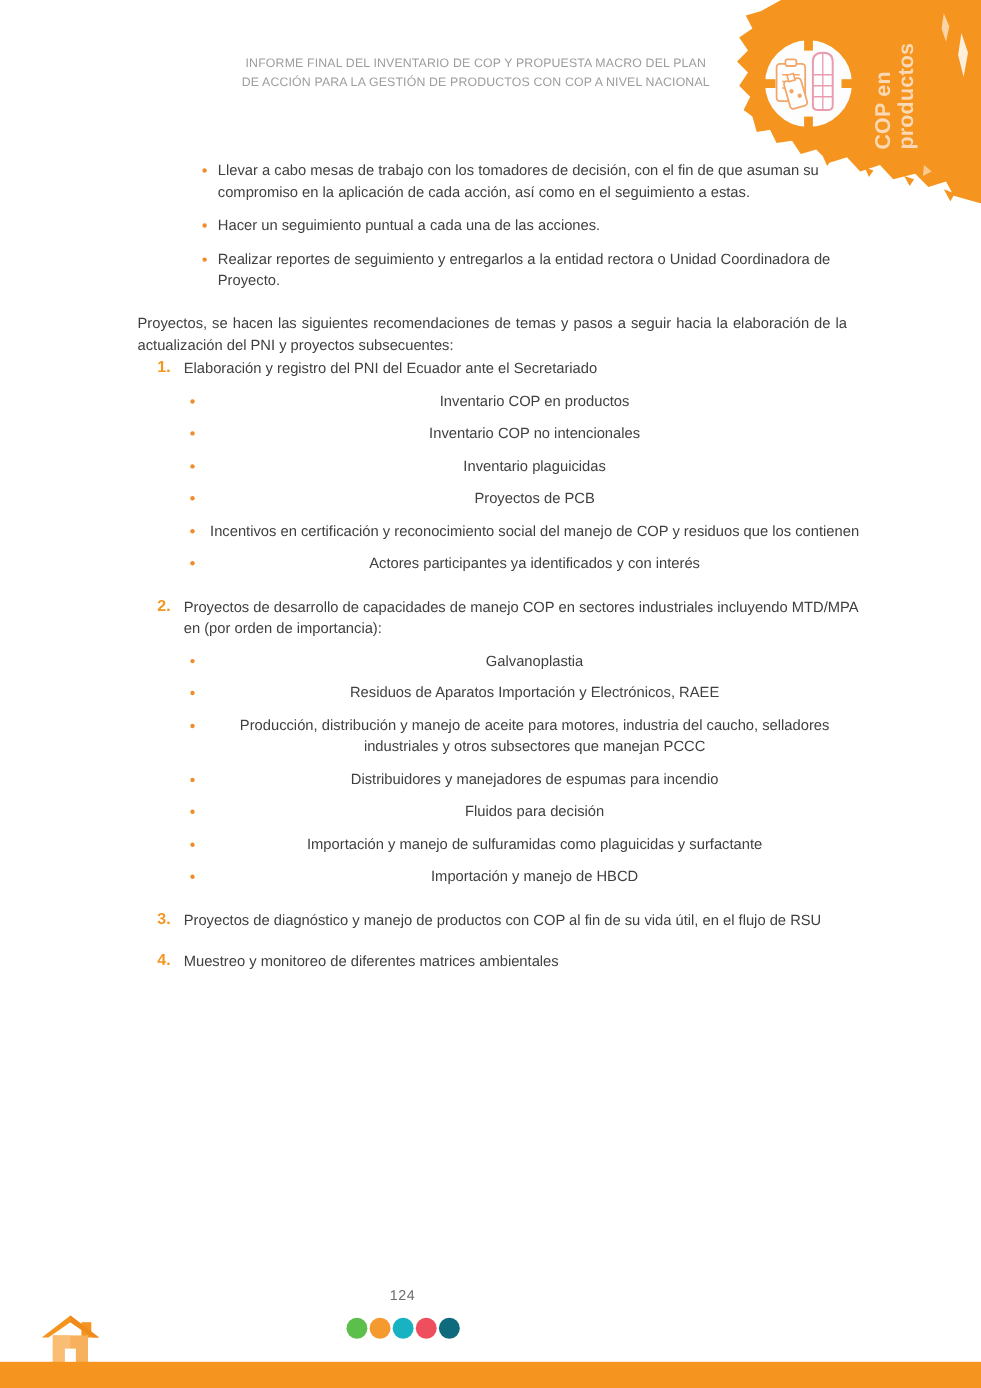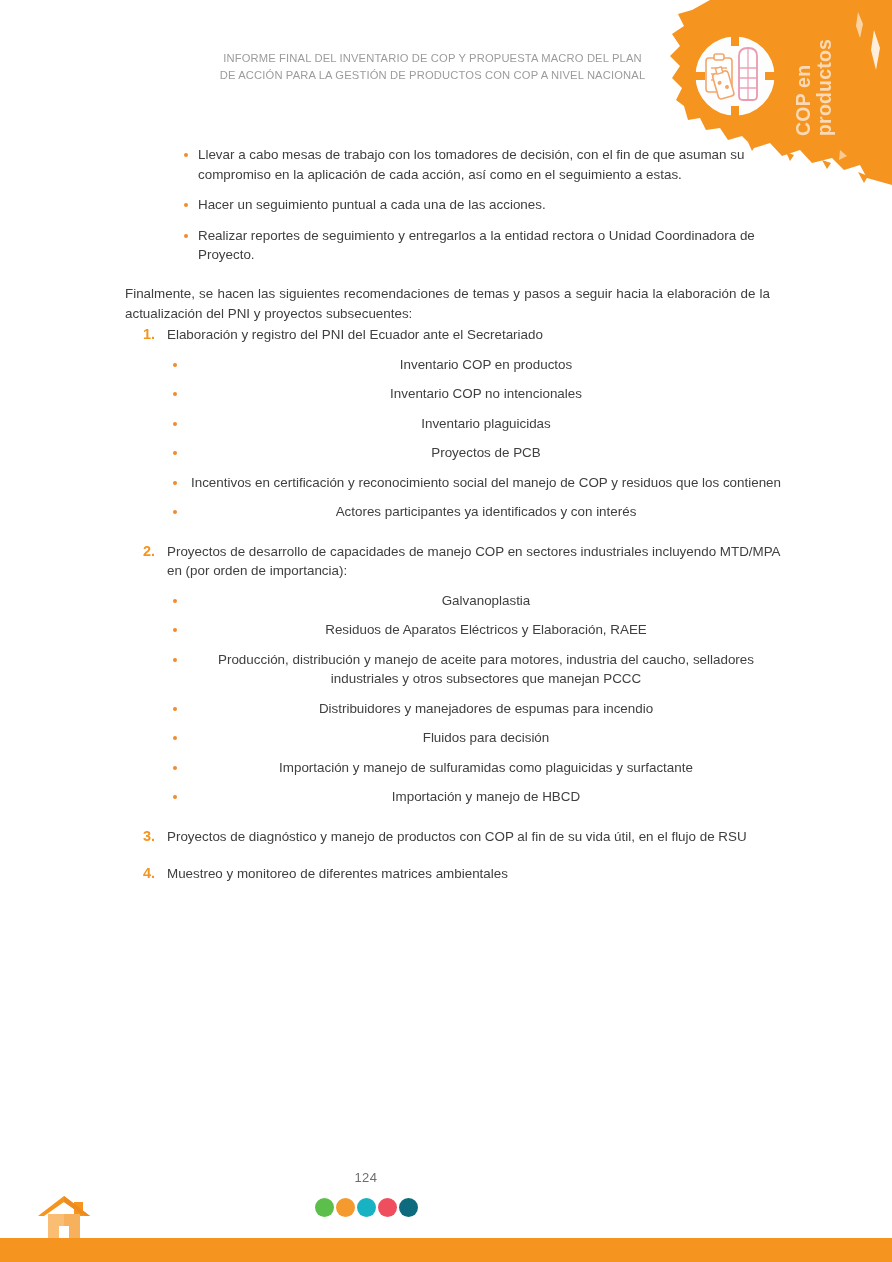--- a/index.html
+++ b/index.html
@@ -294,21 +294,21 @@
 </div>
 
 <div class="content">
 
   <ul class="bullet-list group-top">
     <li class="bullet-item">Llevar a cabo mesas de trabajo con los tomadores de decisión, con el fin de que asuman su compromiso en la aplicación de cada acción, así como en el seguimiento a estas.</li>
     <li class="bullet-item">Hacer un seguimiento puntual a cada una de las acciones.</li>
     <li class="bullet-item">Realizar reportes de seguimiento y entregarlos a la entidad rectora o Unidad Coordinadora de Proyecto.</li>
   </ul>
 
-  <p class="intro-para">Finalmente, se hacen las siguientes recomendaciones de temas y pasos a seguir hacia la elaboración de la actualización del PNI y proyectos subsecuentes:</p>
+  <p class="intro-para">Proyectos, se hacen las siguientes recomendaciones de temas y pasos a seguir hacia la elaboración de la actualización del PNI y proyectos subsecuentes:</p>
 
   <div class="numbered-list">
 
     <div class="num-block">
       <div class="num-head">
         <span class="num-marker">1.</span>
         <span>Elaboración y registro del PNI del Ecuador ante el Secretariado</span>
       </div>
       <ul class="sub-list">
         <li class="sub-item">Inventario COP en productos</li>
@@ -320,21 +320,21 @@
       </ul>
     </div>
 
     <div class="num-block">
       <div class="num-head">
         <span class="num-marker">2.</span>
         <span>Proyectos de desarrollo de capacidades de manejo COP en sectores industriales incluyendo MTD/MPA en (por orden de importancia):</span>
       </div>
       <ul class="sub-list">
         <li class="sub-item">Galvanoplastia</li>
-        <li class="sub-item">Residuos de Aparatos Eléctricos y Elaboración, RAEE</li>
+        <li class="sub-item">Residuos de Aparatos Importación y Electrónicos, RAEE</li>
         <li class="sub-item">Producción, distribución y manejo de aceite para motores, industria del caucho, selladores industriales y otros subsectores que manejan PCCC</li>
         <li class="sub-item">Distribuidores y manejadores de espumas para incendio</li>
         <li class="sub-item">Fluidos para decisión</li>
         <li class="sub-item">Importación y manejo de sulfuramidas como plaguicidas y surfactante</li>
         <li class="sub-item gap-after">Importación y manejo de HBCD</li>
       </ul>
     </div>
 
     <div class="num-block">
       <div class="num-head">

